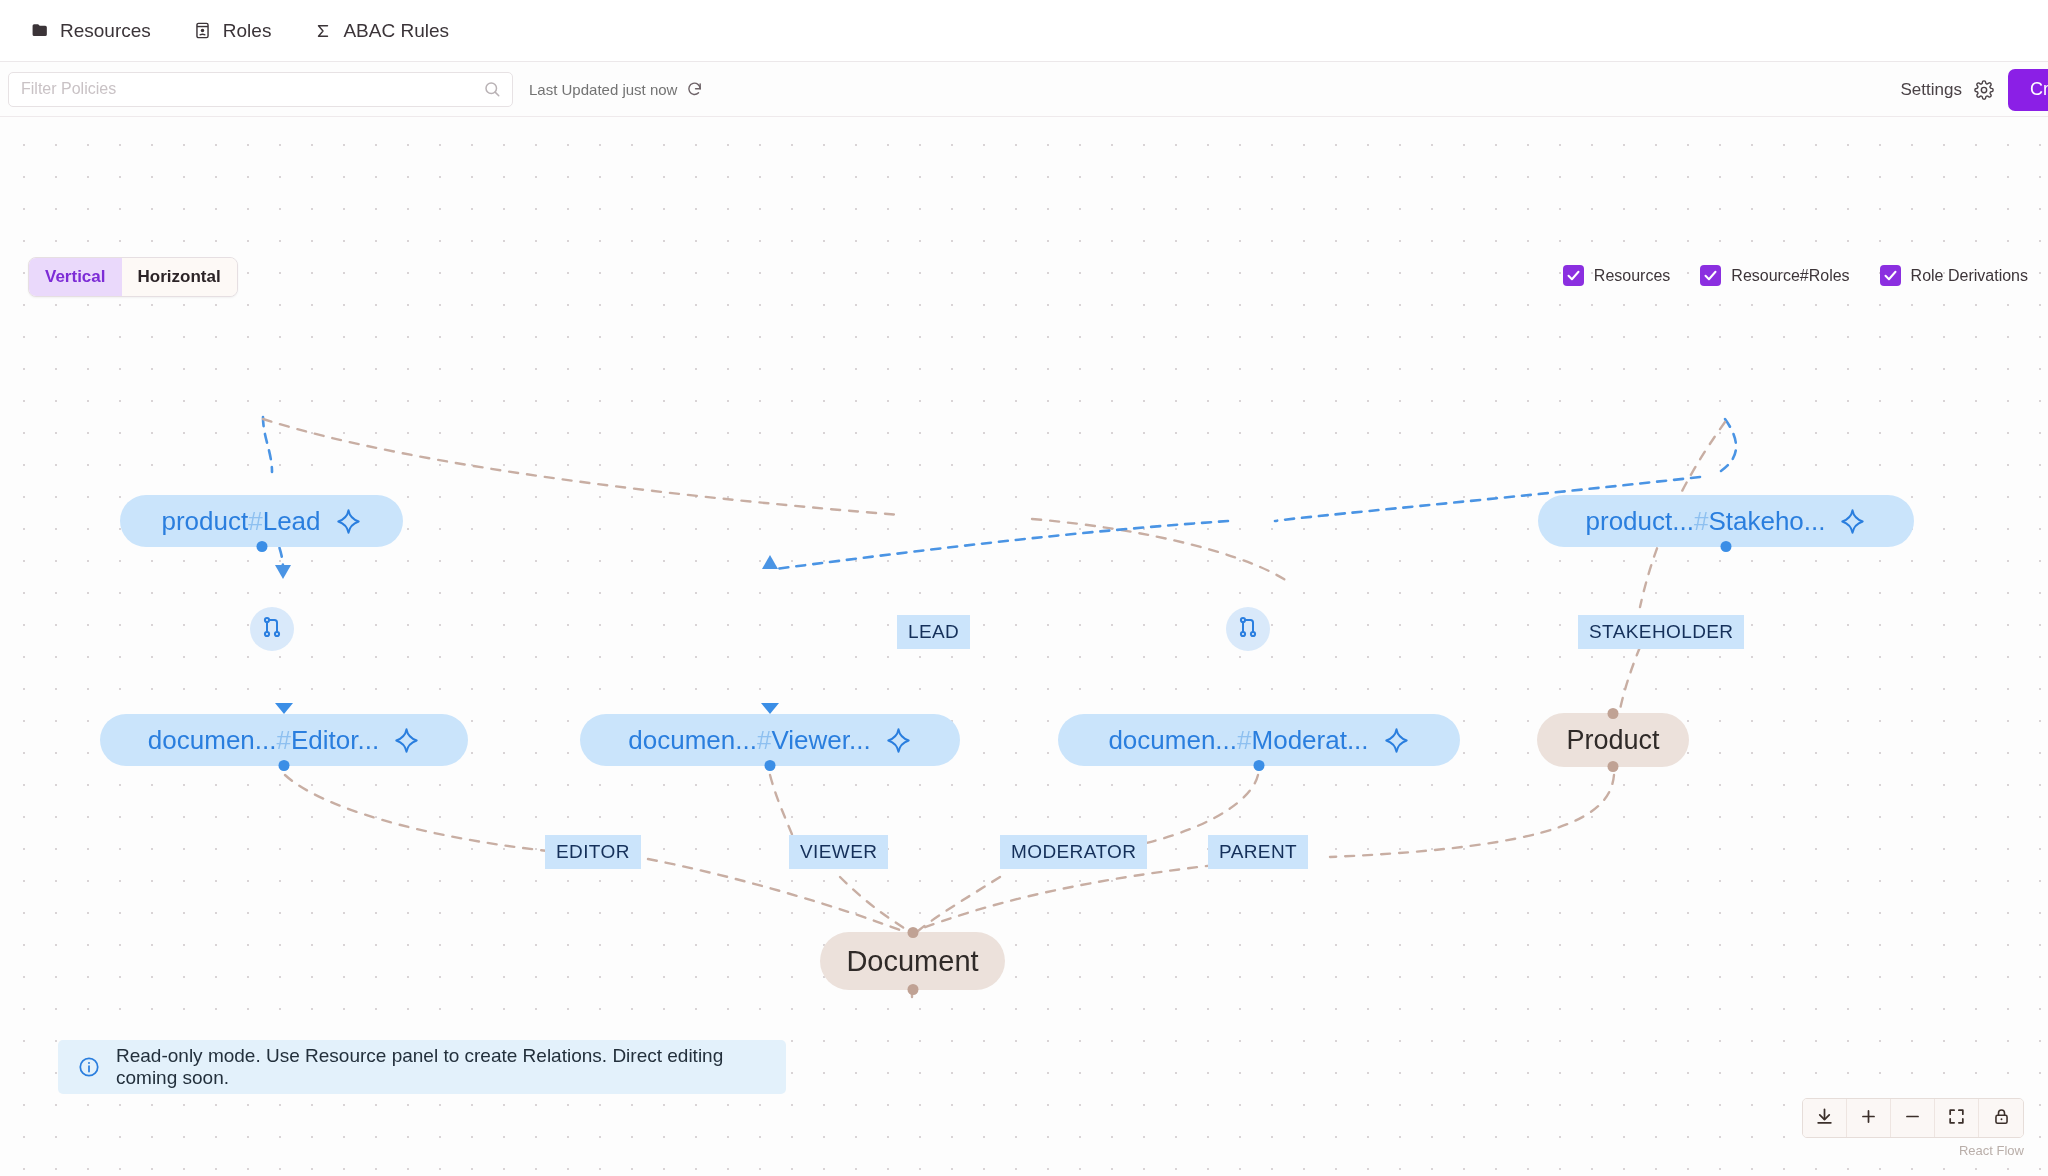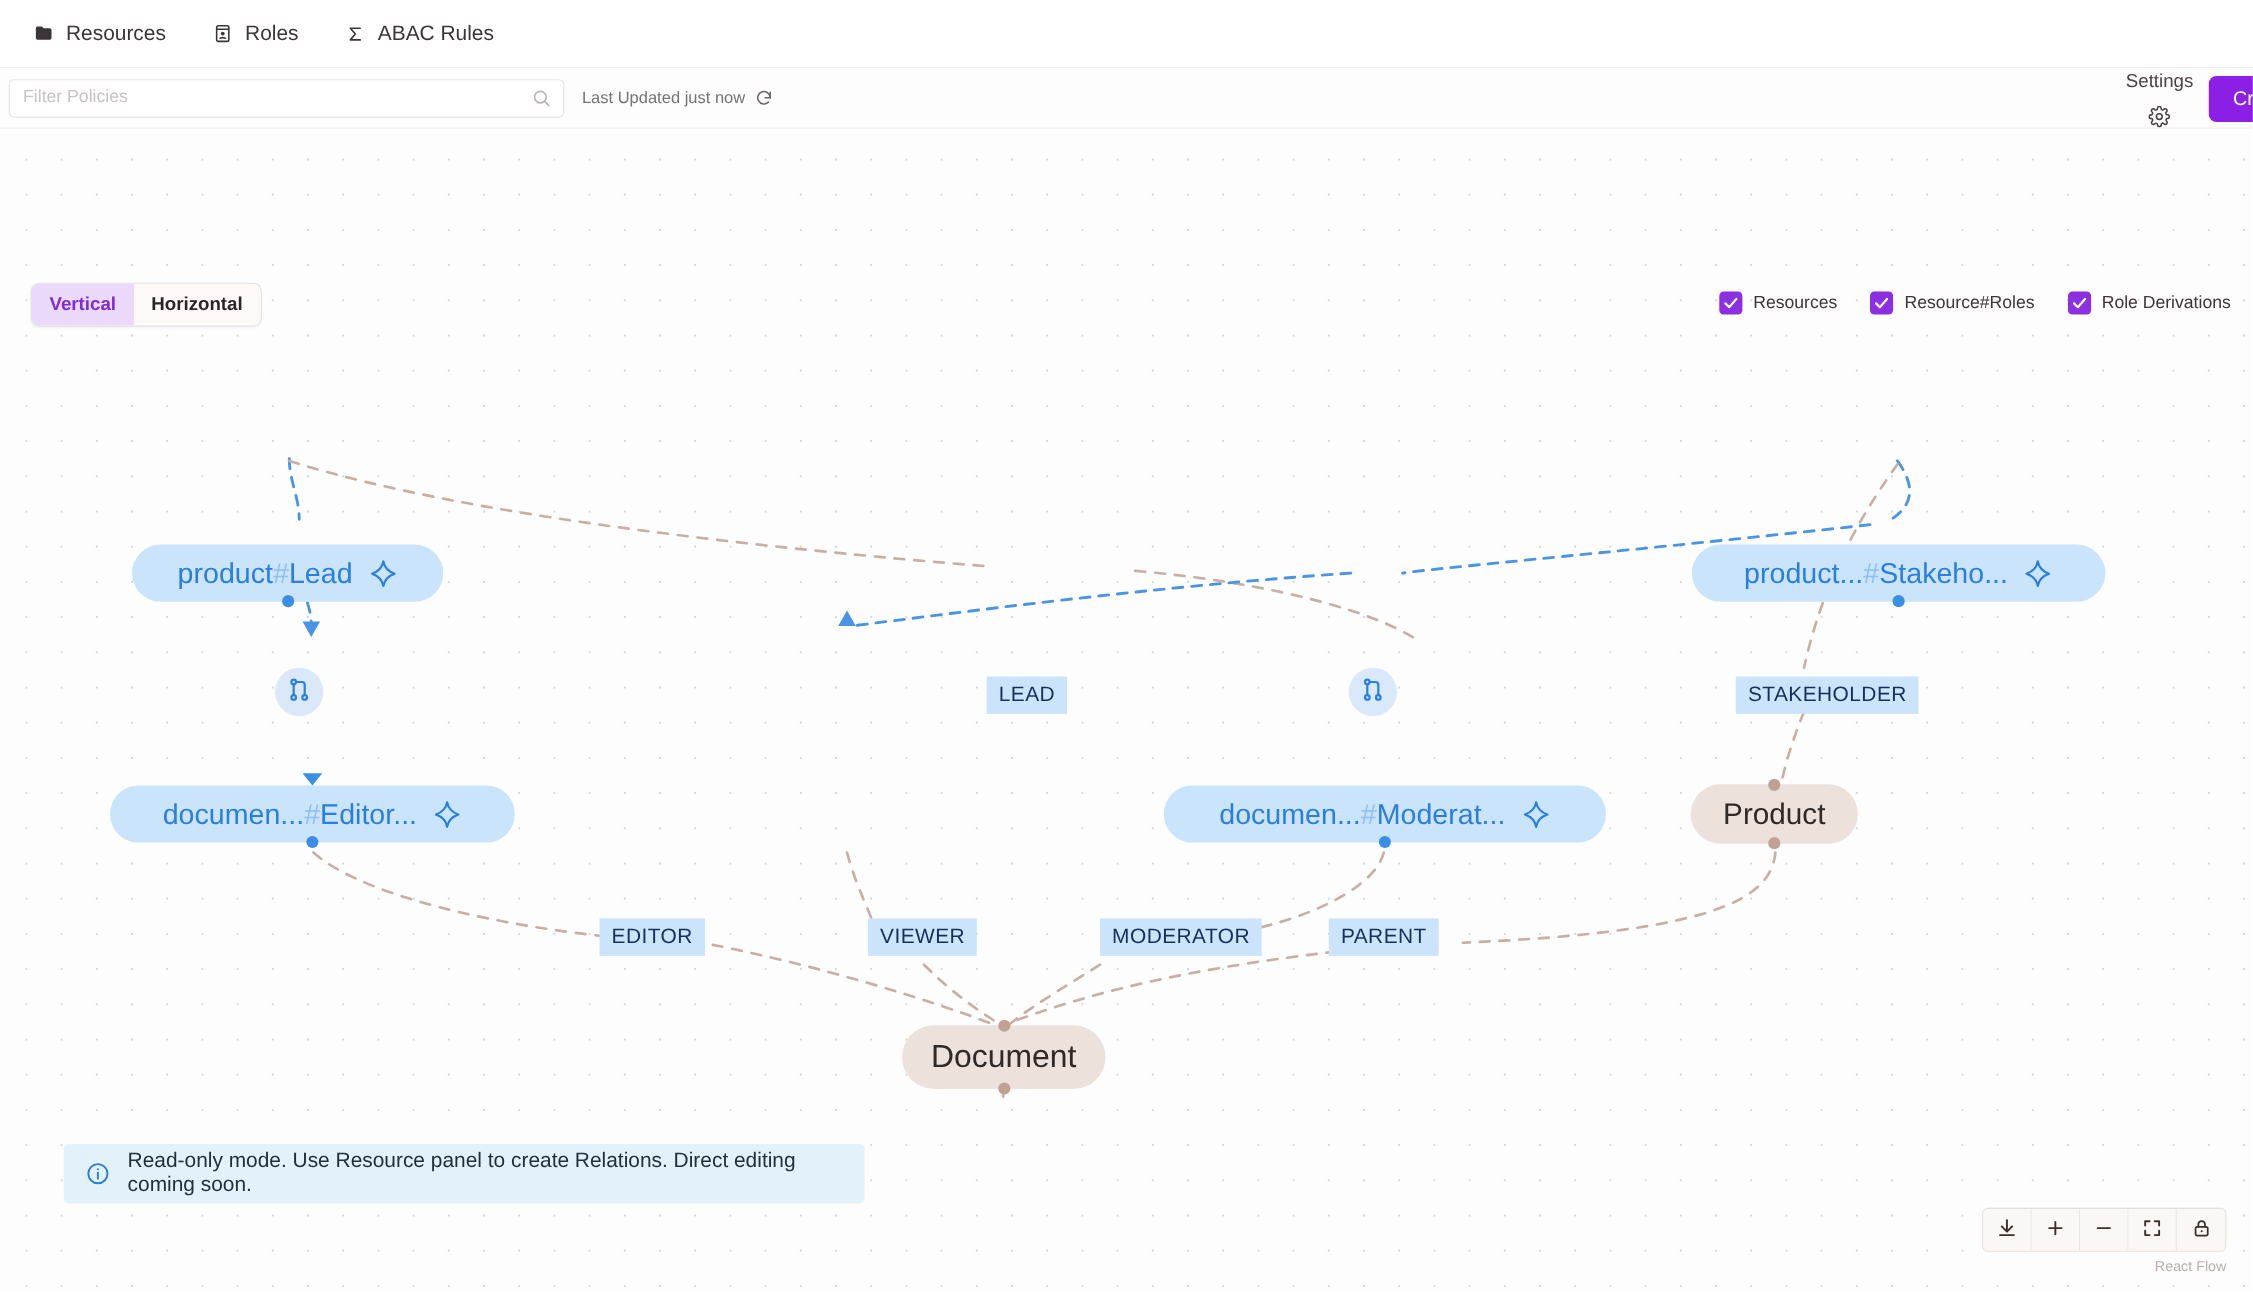--- a/index.html
+++ b/index.html
@@ -86,21 +86,20 @@
     position: absolute;
     right: 0; top: 0;
     height: 55px;
     display: flex; align-items: center; gap: 14px;
     padding-right: 0;
   }
   .settings-btn {
     display: flex; align-items: center; gap: 12px;
     font-size: 17px; color: #4a4246;
     cursor: pointer;
-    flex-direction: column;
   }
   .gear-icon { width: 20px; height: 20px; color: #4a4246; }
   .create-btn {
     background: #8b1fe6;
     color: #fff;
     font-size: 18px;
     font-weight: 500;
     border: none;
     border-radius: 7px;
     height: 42px;
@@ -454,20 +453,32 @@
       <span>documen...</span><span class="frag-dim">#</span><span>Editor...</span>
     </span>
     <span class="spark">
       <svg viewBox="0 0 24 24" fill="none" stroke="currentColor" stroke-width="1.7" stroke-linejoin="round">
           <path d="M12 2c.9 5.3 3.8 8.2 9.1 10-5.3 1.8-8.2 4.7-9.1 10-.9-5.3-3.8-8.2-9.1-10C8.2 10.2 11.1 7.3 12 2z"></path>
         </svg>
     </span>
     <span class="handle blue bot"></span>
   </div>
 
+  <div class="node role" style="left:580px; top:597px; width:380px;">
+    <span class="arrow-down"></span>
+    <span>
+      <span>documen...</span><span class="frag-dim">#</span><span>Viewer...</span>
+    </span>
+    <span class="spark">
+      <svg viewBox="0 0 24 24" fill="none" stroke="currentColor" stroke-width="1.7" stroke-linejoin="round">
+          <path d="M12 2c.9 5.3 3.8 8.2 9.1 10-5.3 1.8-8.2 4.7-9.1 10-.9-5.3-3.8-8.2-9.1-10C8.2 10.2 11.1 7.3 12 2z"></path>
+        </svg>
+    </span>
+    <span class="handle blue bot"></span>
+  </div>
 
   <div class="node role" style="left:1058px; top:597px; width:402px;">
     <span>
       <span>documen...</span><span class="frag-dim">#</span><span>Moderat...</span>
     </span>
     <span class="spark">
       <svg viewBox="0 0 24 24" fill="none" stroke="currentColor" stroke-width="1.7" stroke-linejoin="round">
           <path d="M12 2c.9 5.3 3.8 8.2 9.1 10-5.3 1.8-8.2 4.7-9.1 10-.9-5.3-3.8-8.2-9.1-10C8.2 10.2 11.1 7.3 12 2z"></path>
         </svg>
     </span>

